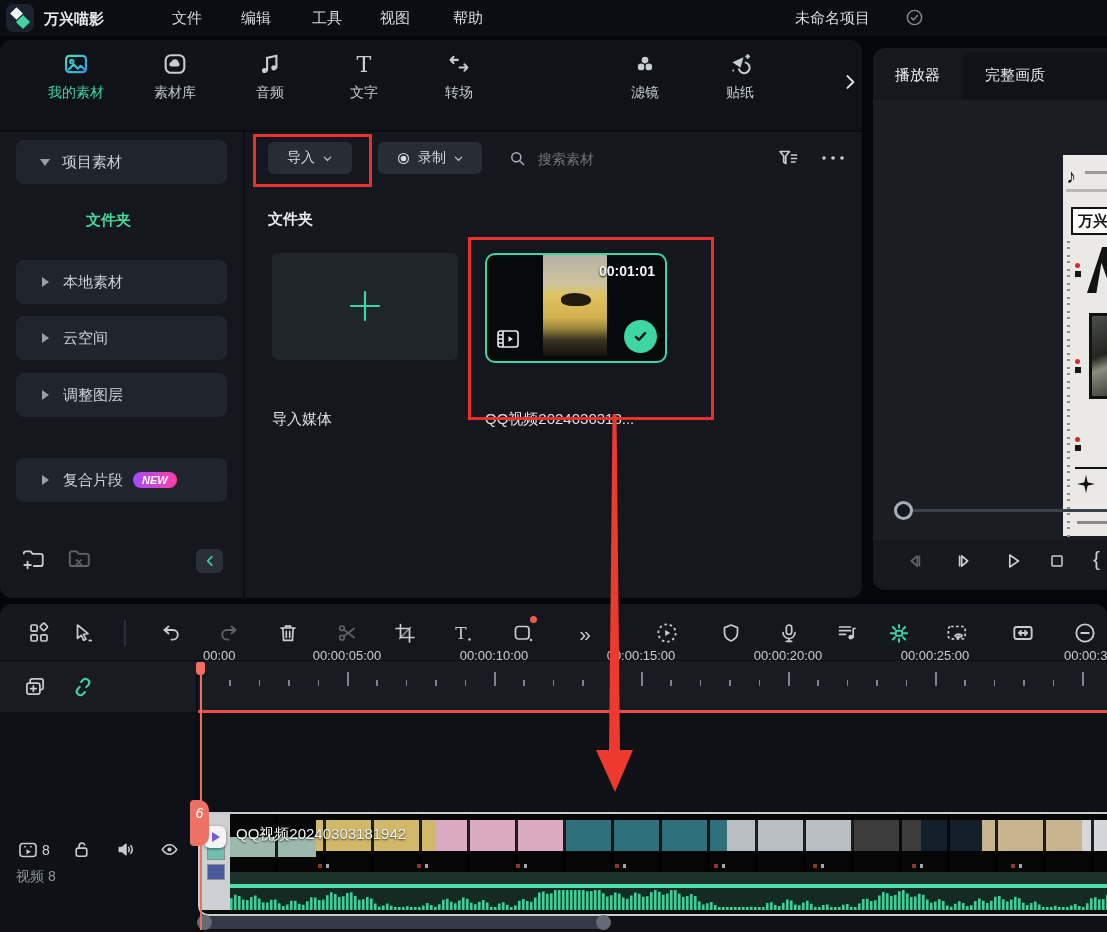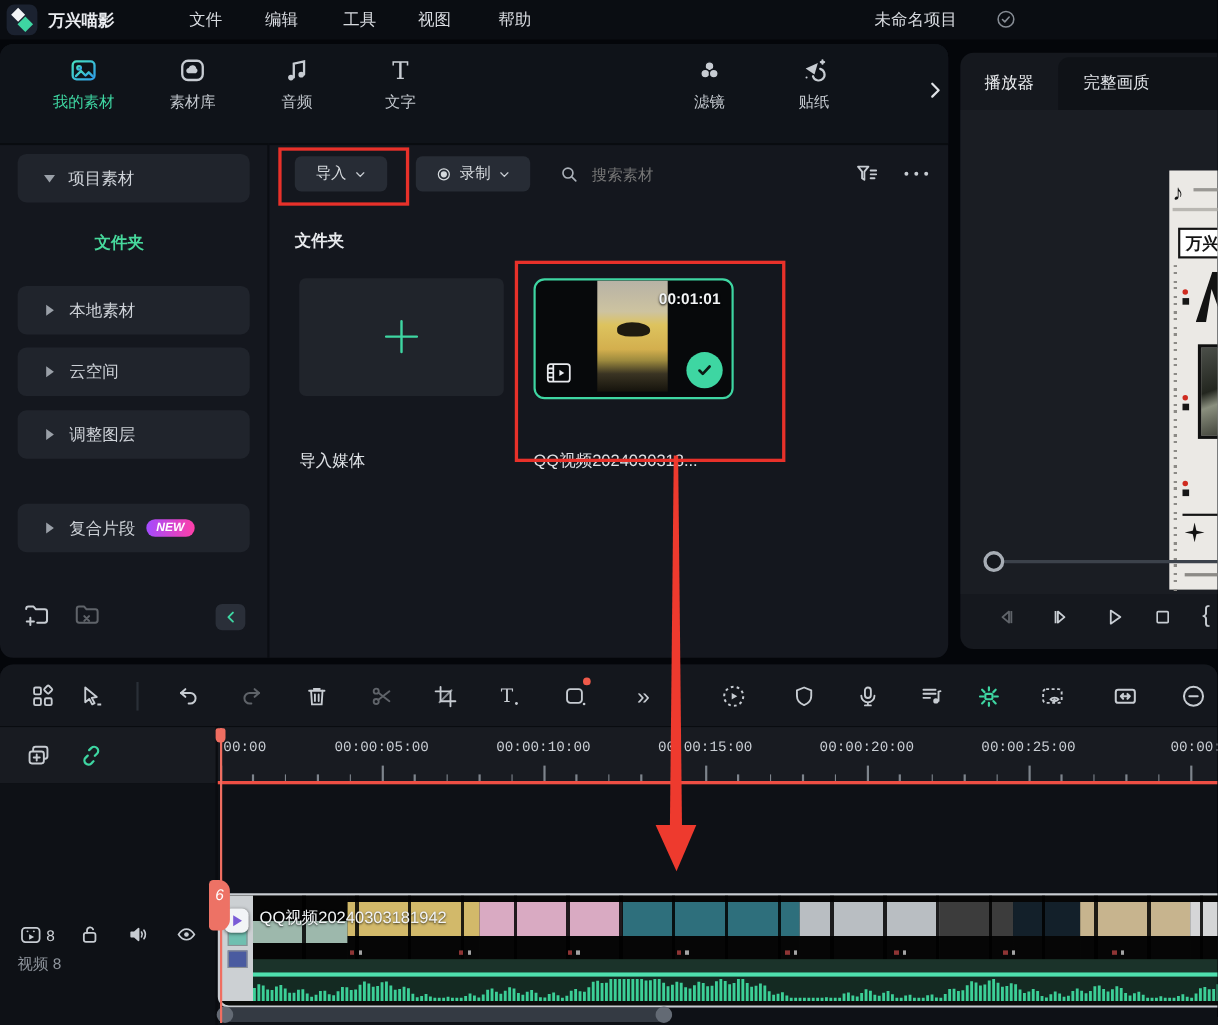--- a/index.html
+++ b/index.html
@@ -98,20 +98,27 @@
         <circle cx="7.3" cy="17.6" r="2.2" fill="#c7ccd2" stroke="none"></circle>
         <circle cx="15.3" cy="15.3" r="2.2" fill="#c7ccd2" stroke="none"></circle>
       </svg>
     <span class="lbl">音频</span>
   </div>
   <div class="tab" style="left:322px;">
     <svg class="ic" width="28" height="28" viewBox="0 0 24 24" style="margin:0 auto;">
         <text x="12" y="18.5" text-anchor="middle" font-size="19" font-family="DejaVu Serif,serif" fill="#c7ccd2">T</text>
       </svg>
     <span class="lbl">文字</span>
+  </div>
+  <div class="tab" style="left:417px;">
+    <svg class="ic" width="28" height="28" viewBox="0 0 24 24" fill="none" stroke="#c7ccd2" stroke-width="1.8" stroke-linecap="round" stroke-linejoin="round" style="margin:0 auto;">
+        <path d="M11 8.5H4.8M7.3 5.8 4.8 8.5l2.5 2.7"></path>
+        <path d="M12.5 15h6.7M16.7 12.3l2.5 2.7-2.5 2.7"></path>
+      </svg>
+    <span class="lbl">转场</span>
   </div>
   <div class="tab" style="left:603px;">
     <svg class="ic" width="28" height="28" viewBox="0 0 24 24" style="margin:0 auto;">
         <circle cx="12" cy="8.7" r="3.4" fill="#c7ccd2" stroke="#0f1319" stroke-width="1"></circle>
         <circle cx="8.7" cy="14.5" r="3.4" fill="#c7ccd2" stroke="#0f1319" stroke-width="1"></circle>
         <circle cx="15.3" cy="14.5" r="3.4" fill="#c7ccd2" stroke="#0f1319" stroke-width="1"></circle>
       </svg>
     <span class="lbl">滤镜</span>
   </div>
   <div class="tab" style="left:698px;">
@@ -424,21 +431,21 @@
         <rect x="4.5" y="8.5" width="12" height="10" rx="2" fill="#181b21"></rect>
         <path d="M8 13.5h5M10.5 11v5" stroke-linecap="round"></path>
       </svg>
   </div>
   <div class="abs" style="left:70px;top:674px;cursor:pointer;">
     <svg class="ic" width="26" height="26" viewBox="0 0 24 24" fill="none" stroke="#3ed6a2" stroke-width="1.9" stroke-linecap="round">
         <path d="M10.2 7.3l1.9-1.9a3.4 3.4 0 0 1 4.8 4.8l-1.9 1.9M13.8 16.7l-1.9 1.9a3.4 3.4 0 0 1-4.8-4.8l1.9-1.9"></path>
       </svg>
   </div>
 
-  <div class="abs" style="left:0;top:668px;width:1107px;height:44px;overflow:hidden;font-family:Liberation Mono, monospace;">
+  <div class="abs" style="left:0;top:644px;width:1107px;height:44px;overflow:hidden;">
     <span class="ruler-lbl" style="left:203px;top:4px;">00:00</span>
     <span class="ruler-lbl" style="left:347px;top:4px;transform:translateX(-50%);">00:00:05:00</span>
     <span class="ruler-lbl" style="left:494px;top:4px;transform:translateX(-50%);">00:00:10:00</span>
     <span class="ruler-lbl" style="left:641px;top:4px;transform:translateX(-50%);">00:00:15:00</span>
     <span class="ruler-lbl" style="left:788px;top:4px;transform:translateX(-50%);">00:00:20:00</span>
     <span class="ruler-lbl" style="left:935px;top:4px;transform:translateX(-50%);">00:00:25:00</span>
     <span class="ruler-lbl" style="left:1064px;top:4px;">00:00:3</span>
     <div id="ruler-ticks" class="abs" style="left:200px;top:24px;width:907px;height:18px;">
         <div class="tick" style="left: 0px; height: 14px;"></div>
         <div class="tick" style="left: 29.4px; height: 6px;"></div>

